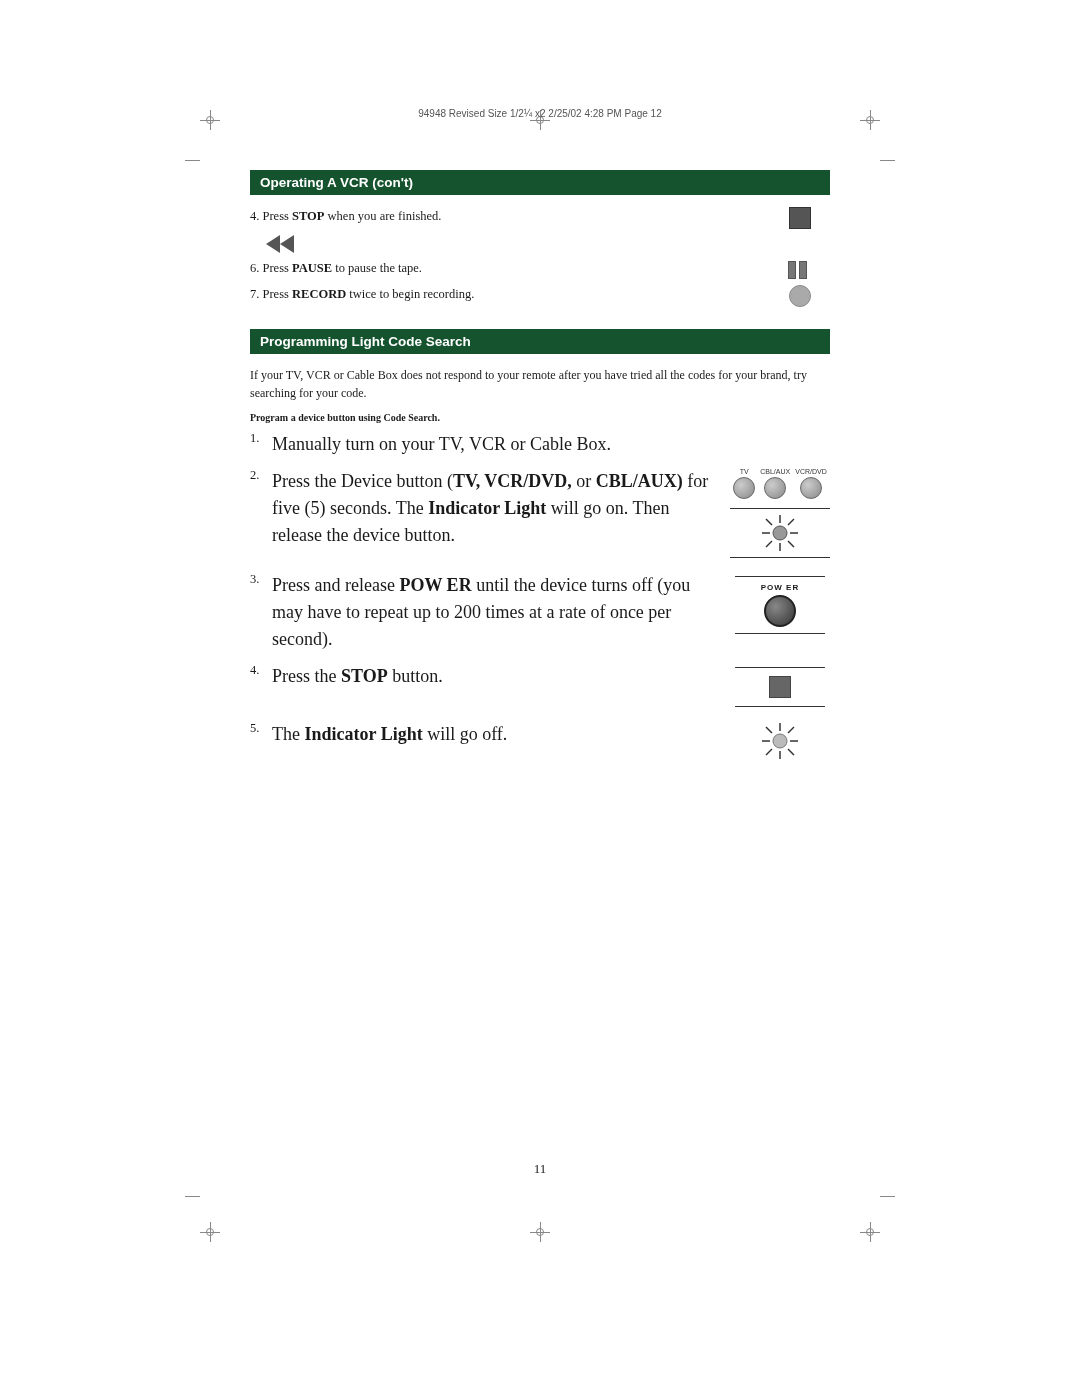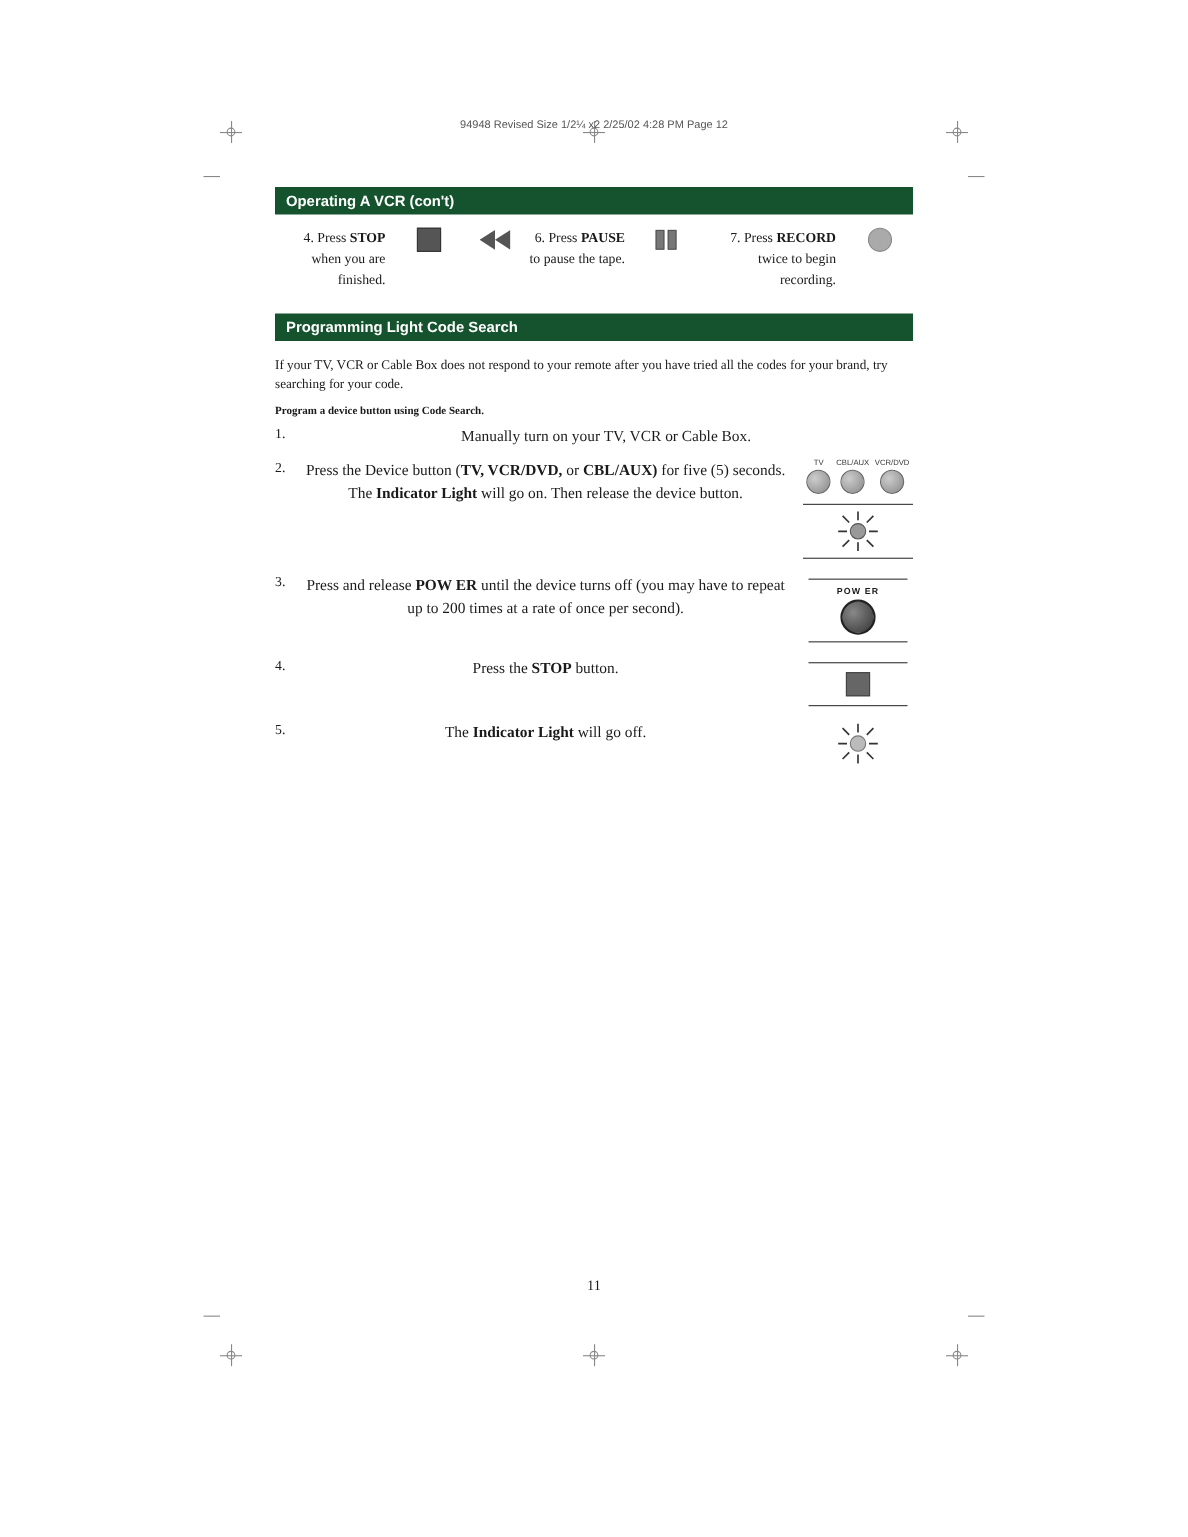--- a/index.html
+++ b/index.html
@@ -97,23 +97,22 @@
       padding: 5px 10px;
       font-size: 13.5px;
       font-weight: bold;
       margin-bottom: 12px;
       font-family: Arial, sans-serif;
     }
 
     
     .vcr-list {
       display: flex;
-      flex-direction: row;
+      flex-direction: column;
       margin-bottom: 18px;
-      text-align: right;
     }
 
     .vcr-item {
       display: flex;
       align-items: flex-start;
       justify-content: space-between;
       margin-bottom: 4px;
     }
 
     .vcr-item-text {
@@ -182,23 +181,22 @@
       align-items: flex-start;
     }
 
     .step-num {
       min-width: 22px;
       font-size: 12.5px;
     }
 
     .step-content {
       flex: 1;
-      font-size: 14px;
+      font-size: 18px;
       line-height: 1.5;
-      text-align: center;
     }
 
     .step-image {
       width: 100px;
       margin-left: 10px;
       flex-shrink: 0;
       display: flex;
       flex-direction: column;
       align-items: center;
     }

